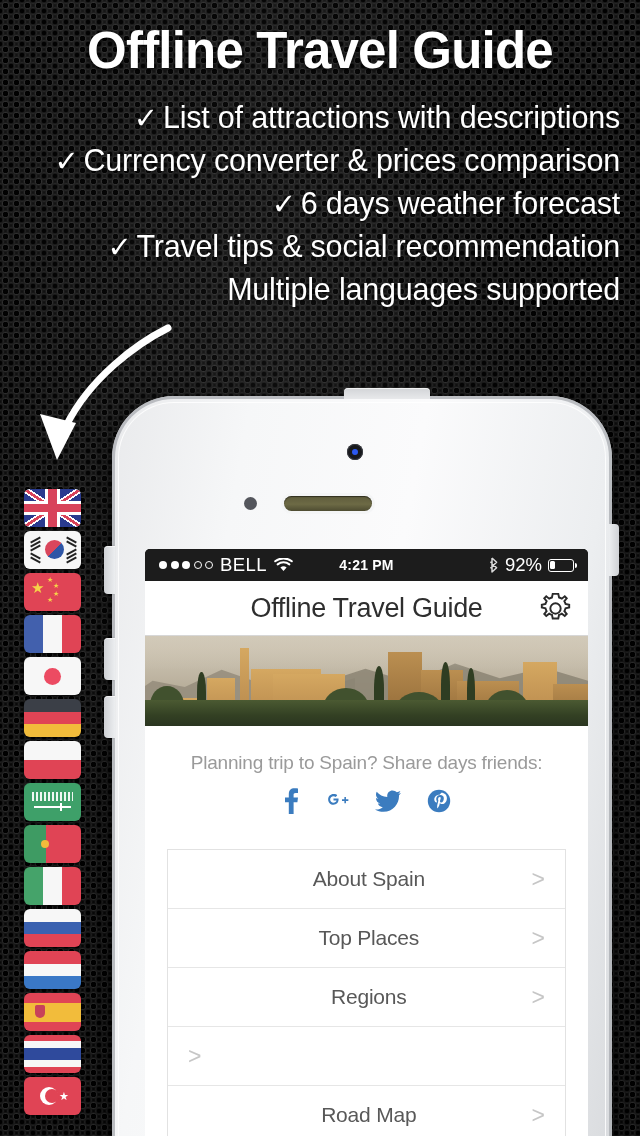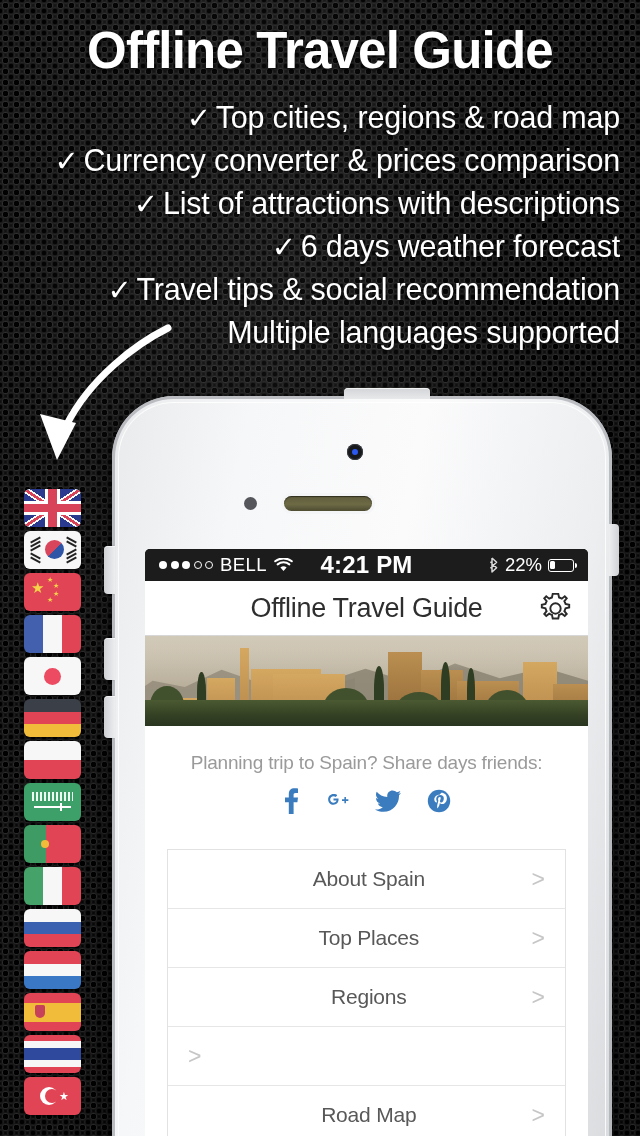--- a/index.html
+++ b/index.html
@@ -145,21 +145,21 @@
     padding:0 14px;
   }
   #sb-left { display:flex; align-items:center; gap:7px; }
   .dots { display:flex; gap:3.5px; align-items:center; }
   .dot { width:8px; height:8px; border-radius:50%; }
   .dot.on { background:#fff; }
   .dot.off { background:transparent; border:1.3px solid #fff; width:8px; height:8px; }
   #sb-carrier { font-size:18.5px; letter-spacing:.4px; }
   #sb-center {
     position:absolute; left:0; right:0; text-align:center;
-    font-size:24px; font-weight:bold; letter-spacing:.2px;
+    font-size:14px; font-weight:bold; letter-spacing:.2px;
   }
   #sb-right { margin-left:auto; display:flex; align-items:center; gap:6px; z-index:2; }
   #sb-batt-pct { font-size:18.5px; }
   .batt {
     width:26px; height:13px; border:1.6px solid #fff; border-radius:3px;
     position:relative; display:inline-block;
   }
   .batt::after {
     content:""; position:absolute; right:-4px; top:3.4px;
     width:2.4px; height:5px; background:#fff; border-radius:0 2px 2px 0;
@@ -229,23 +229,22 @@
 </style>
 </head>
 <body>
 
 <div id="bg"></div>
 <div id="bgvig"></div>
 
 <div id="promo">
   <div id="promo-title">Offline Travel Guide</div>
   <div id="promo-list">
-      <div class="promo-line"><span class="chk">✓</span><span>Top cities, regions &amp; road map</span></div>
+      <div class="promo-line"><span class="chk">✓</span><span>List of attractions with descriptions</span></div>
       <div class="promo-line"><span class="chk">✓</span><span>Currency converter &amp; prices comparison</span></div>
-      <div class="promo-line"><span class="chk">✓</span><span>List of attractions with descriptions</span></div>
       <div class="promo-line"><span class="chk">✓</span><span>6 days weather forecast</span></div>
       <div class="promo-line"><span class="chk">✓</span><span>Travel tips &amp; social recommendation</span></div>
       <div class="promo-line"><span>Multiple languages supported</span></div>
     </div>
 </div>
 
 <svg id="arrow" width="170" height="185" viewBox="0 0 170 185">
   <path d="M150 28 C 118 44, 72 78, 48 126" stroke="#ffffff" stroke-width="7" fill="none" stroke-linecap="round"></path>
   <path d="M39 160 L 22 114 L 58 123 Z" fill="#ffffff"></path>
 </svg>
@@ -398,21 +397,21 @@
           <path d="M9.5 13 L6.4 9.4 A5.2 5.2 0 0 1 12.6 9.4 Z" fill="#fff"></path>
           <path d="M3.6 6.4 A9.4 9.4 0 0 1 15.4 6.4" stroke="#fff" stroke-width="2" fill="none" stroke-linecap="round"></path>
           <path d="M1.2 3.3 A13.3 13.3 0 0 1 17.8 3.3" stroke="#fff" stroke-width="2" fill="none" stroke-linecap="round"></path>
         </svg>
       </div>
       <div id="sb-center">4:21 PM</div>
       <div id="sb-right">
         <svg width="11" height="16" viewBox="0 0 11 16">
           <path d="M4 1 L4 15 L8.6 10.7 L2.4 4.8 M2.4 11.2 L8.6 5.3 L4 1" stroke="#d8d8d8" stroke-width="1.5" fill="none" stroke-linejoin="round"></path>
         </svg>
-        <span id="sb-batt-pct">22%</span>
+        <span id="sb-batt-pct">92%</span>
         <span class="batt">
           <span class="batt-fill" id="batt-fill" style="width: 4.84px;"></span>
         </span>
       </div>
     </div>
 
     <div id="content">
 
       <div id="navbar">
         <span id="app-title">Offline Travel Guide</span>

